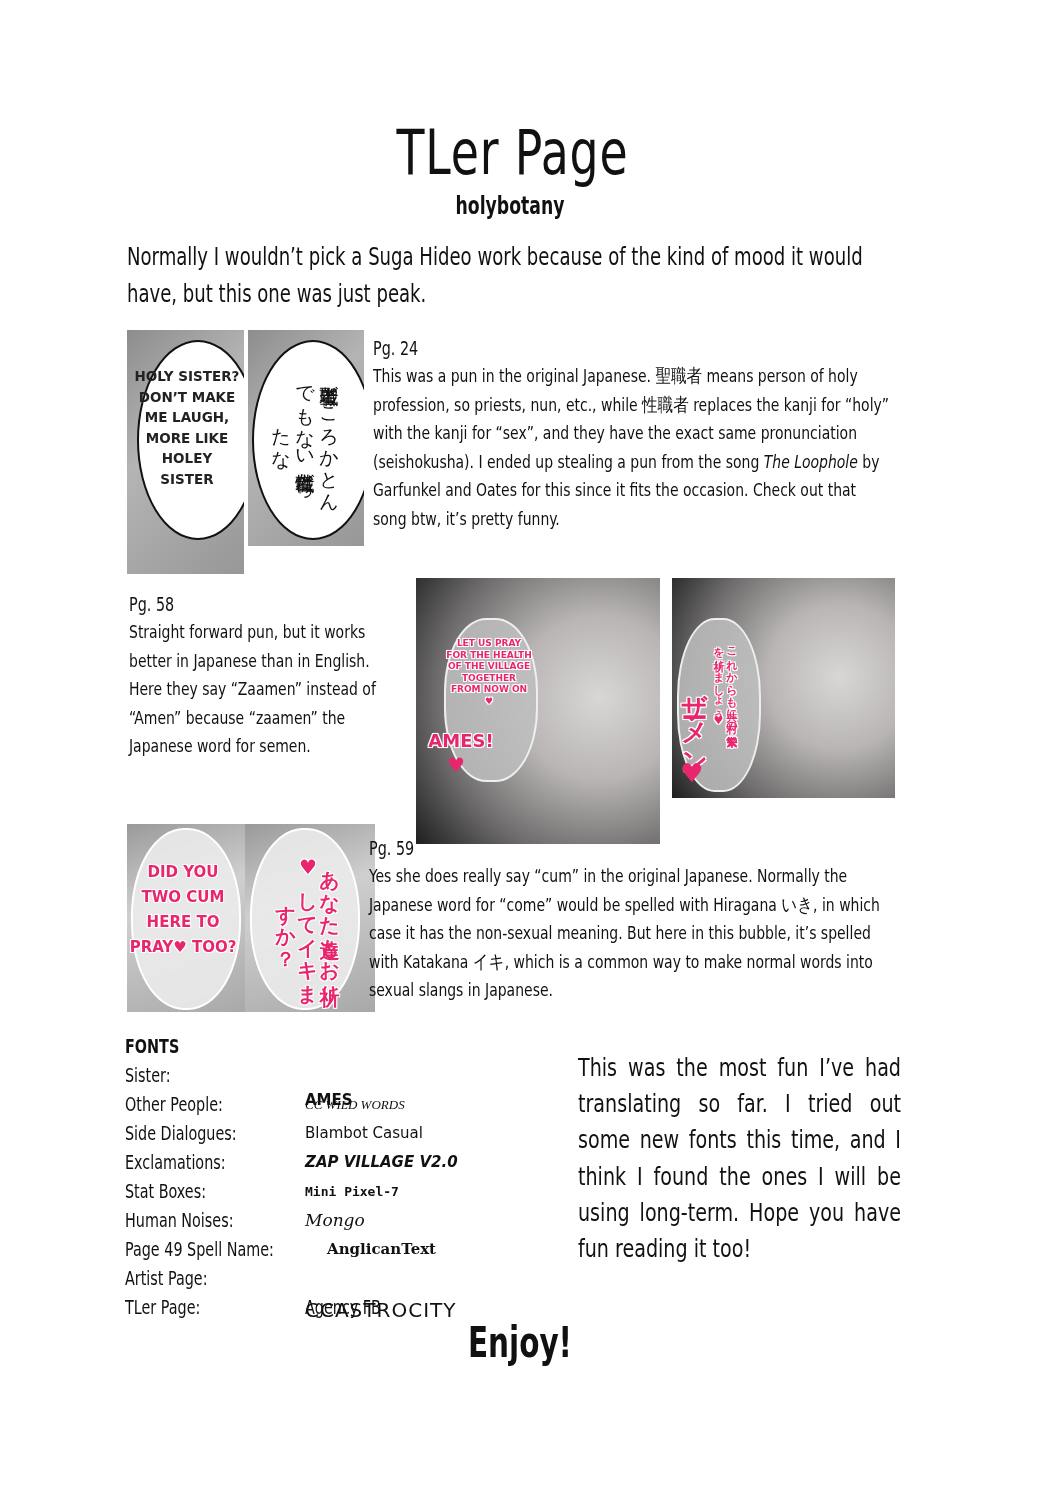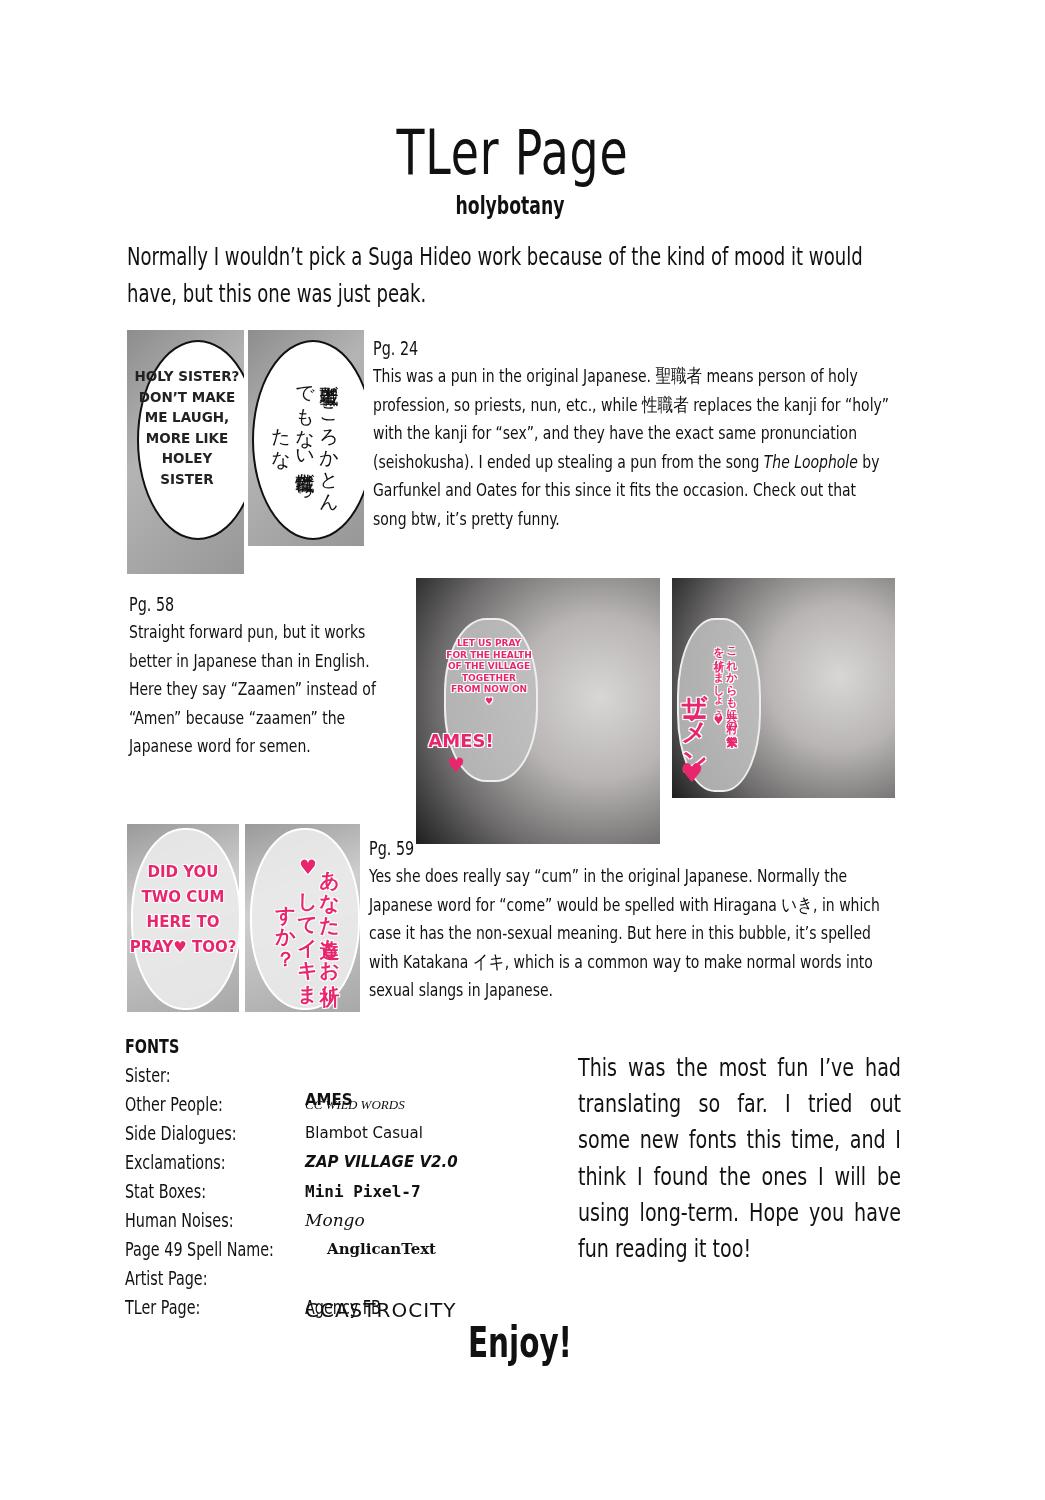--- a/index.html
+++ b/index.html
@@ -21,21 +21,21 @@
   .manga-gray { background:linear-gradient(135deg,#8d8d8d 0%,#b4b4b4 40%,#979797 100%); }
   .bubble { position:absolute; background:#fff; border:2.5px solid #111; border-radius:50%; }
   .btext { position:absolute; text-align:center; font-weight:700; font-family:"DejaVu Sans","Liberation Sans",sans-serif; }
   .vtext { writing-mode:vertical-rl; font-family:"DejaVu Sans",sans-serif; }
 
   .dark-art { background:radial-gradient(circle at 75% 45%,#d9d6d6 0%,#b9b5b5 35%,#6c6a6a 70%,#1e1e1e 100%); }
   .cloud { position:absolute; background:rgba(190,190,190,0.85); border:2px solid #eee; border-radius:45%; }
   .pink { color:#e8266e; }
   .pinkstroke { color:#e8266e; text-shadow:0 0 2px #fff,0 0 2px #fff,1px 1px 0 #fff,-1px -1px 0 #fff,1px -1px 0 #fff,-1px 1px 0 #fff; }
 
-  .light-art { background:linear-gradient(160deg,#9a9a9a 0%,#cfcfcf 40%,#a8a8a8 100%); }
+  .light-art { background:linear-gradient(160deg,#9a9a9a 0%,#cfcfcf 40%,#a8a8a8 100%);padding-left:15px; }
   .oval { position:absolute; background:rgba(235,235,235,0.9); border:2px solid #fff; border-radius:48%; }
 
   #fonts { left:125px; top:1032px; }
   .frow { position:absolute; left:0; height:29px; font-size:19px; line-height:29px; white-space:nowrap; }
   .flabel { position:absolute; left:0; transform:scaleX(0.84); transform-origin:left center; }
   .fval { position:absolute; left:180px; }
   #fonts-heading { font-weight:700; font-size:20px; transform:scaleX(0.8); transform-origin:left center; }
 
   #closing { left:578px; top:1050px; width:380px; font-size:25px; line-height:36.2px; text-align:justify;
              transform:scaleX(0.85); transform-origin:left top; }
@@ -107,21 +107,21 @@
   <div class="frow" style="top:87px;">
     <span class="flabel">Side Dialogues:</span>
     <span class="fval" style="font-family:'DejaVu Sans',sans-serif;font-size:15px;">Blambot Casual</span>
   </div>
   <div class="frow" style="top:116px;">
     <span class="flabel">Exclamations:</span>
     <span class="fval" style="font-family:'DejaVu Sans',sans-serif;font-size:15px;font-weight:800;font-style:italic;">ZAP VILLAGE V2.0</span>
   </div>
   <div class="frow" style="top:145px;">
     <span class="flabel">Stat Boxes:</span>
-    <span class="fval" style="font-family:'DejaVu Sans Mono',monospace;font-size:16px;font-weight:700;">Mini Pixel-7</span>
+    <span class="fval" style="font-family:'DejaVu Sans Mono',monospace;font-size:13px;font-weight:700;">Mini Pixel-7</span>
   </div>
   <div class="frow" style="top:174px;">
     <span class="flabel">Human Noises:</span>
     <span class="fval" style="font-family:'DejaVu Serif',serif;font-size:17px;font-style:italic;">Mongo</span>
   </div>
   <div class="frow" style="top:203px;">
     <span class="flabel">Page 49 Spell Name:</span>
     <span class="fval" style="font-family:'DejaVu Serif',serif;font-size:15px;font-weight:700;margin-left:22px;">AnglicanText</span>
   </div>
   <div class="frow" style="top:232px;">

